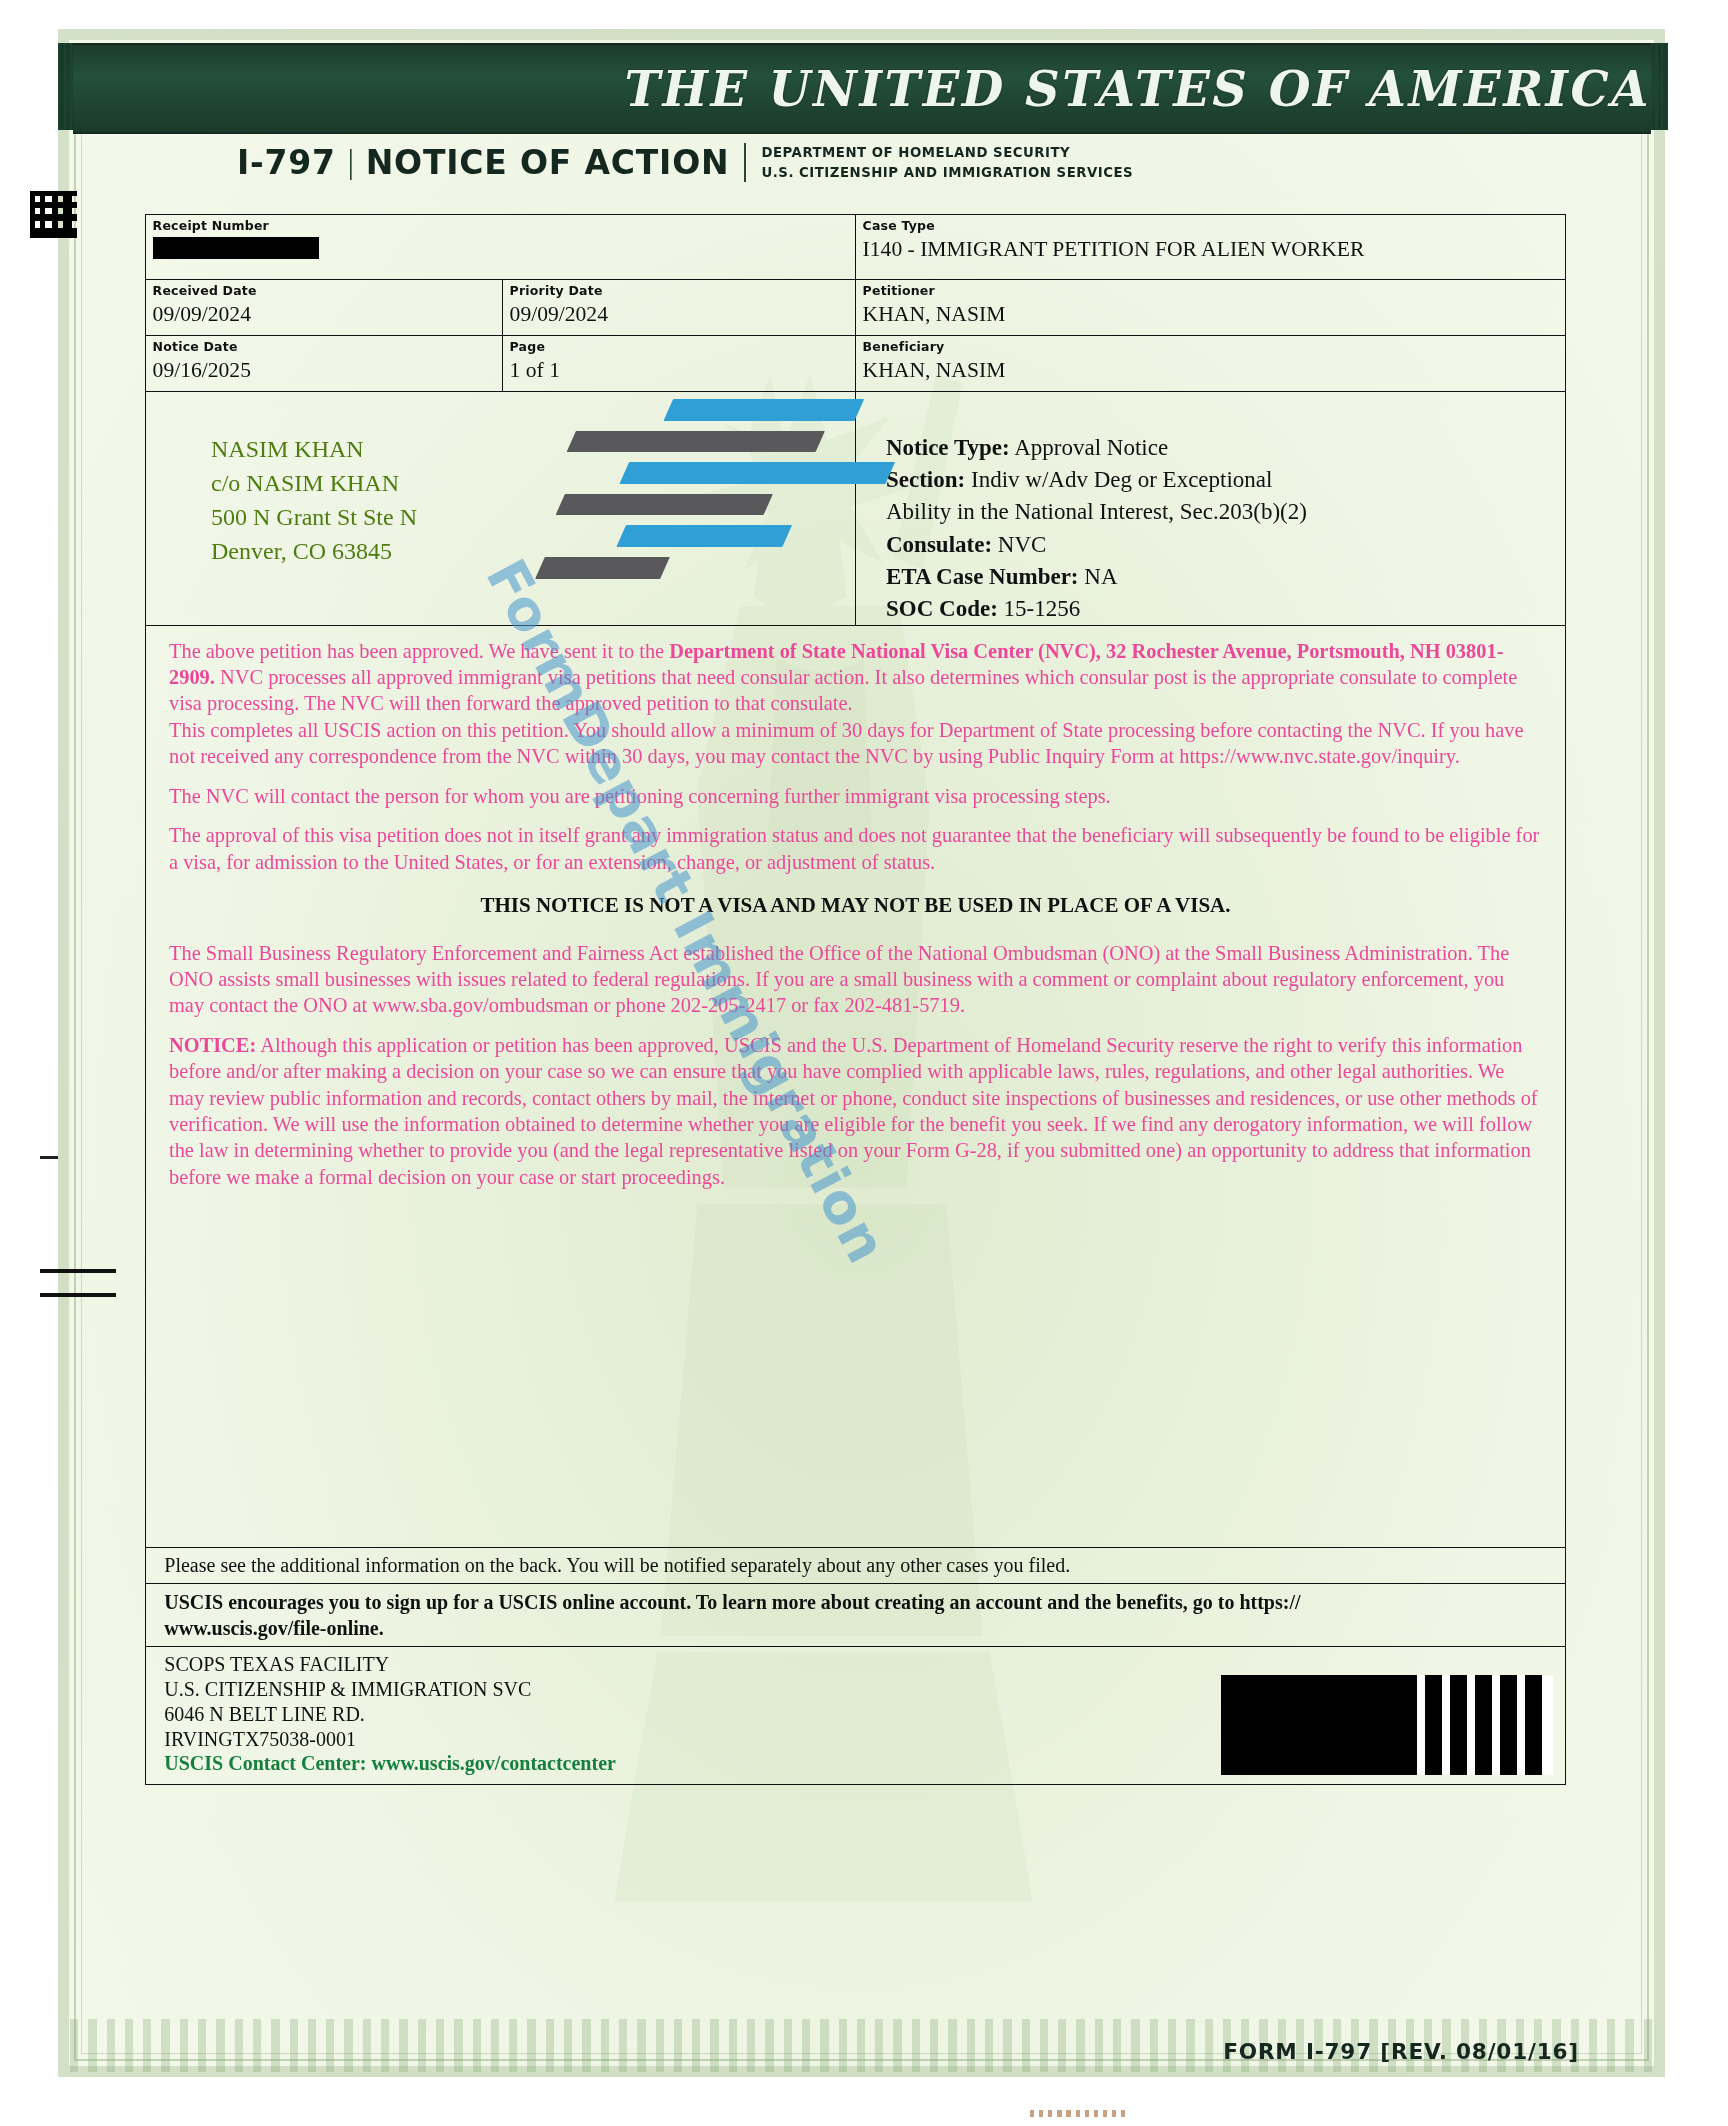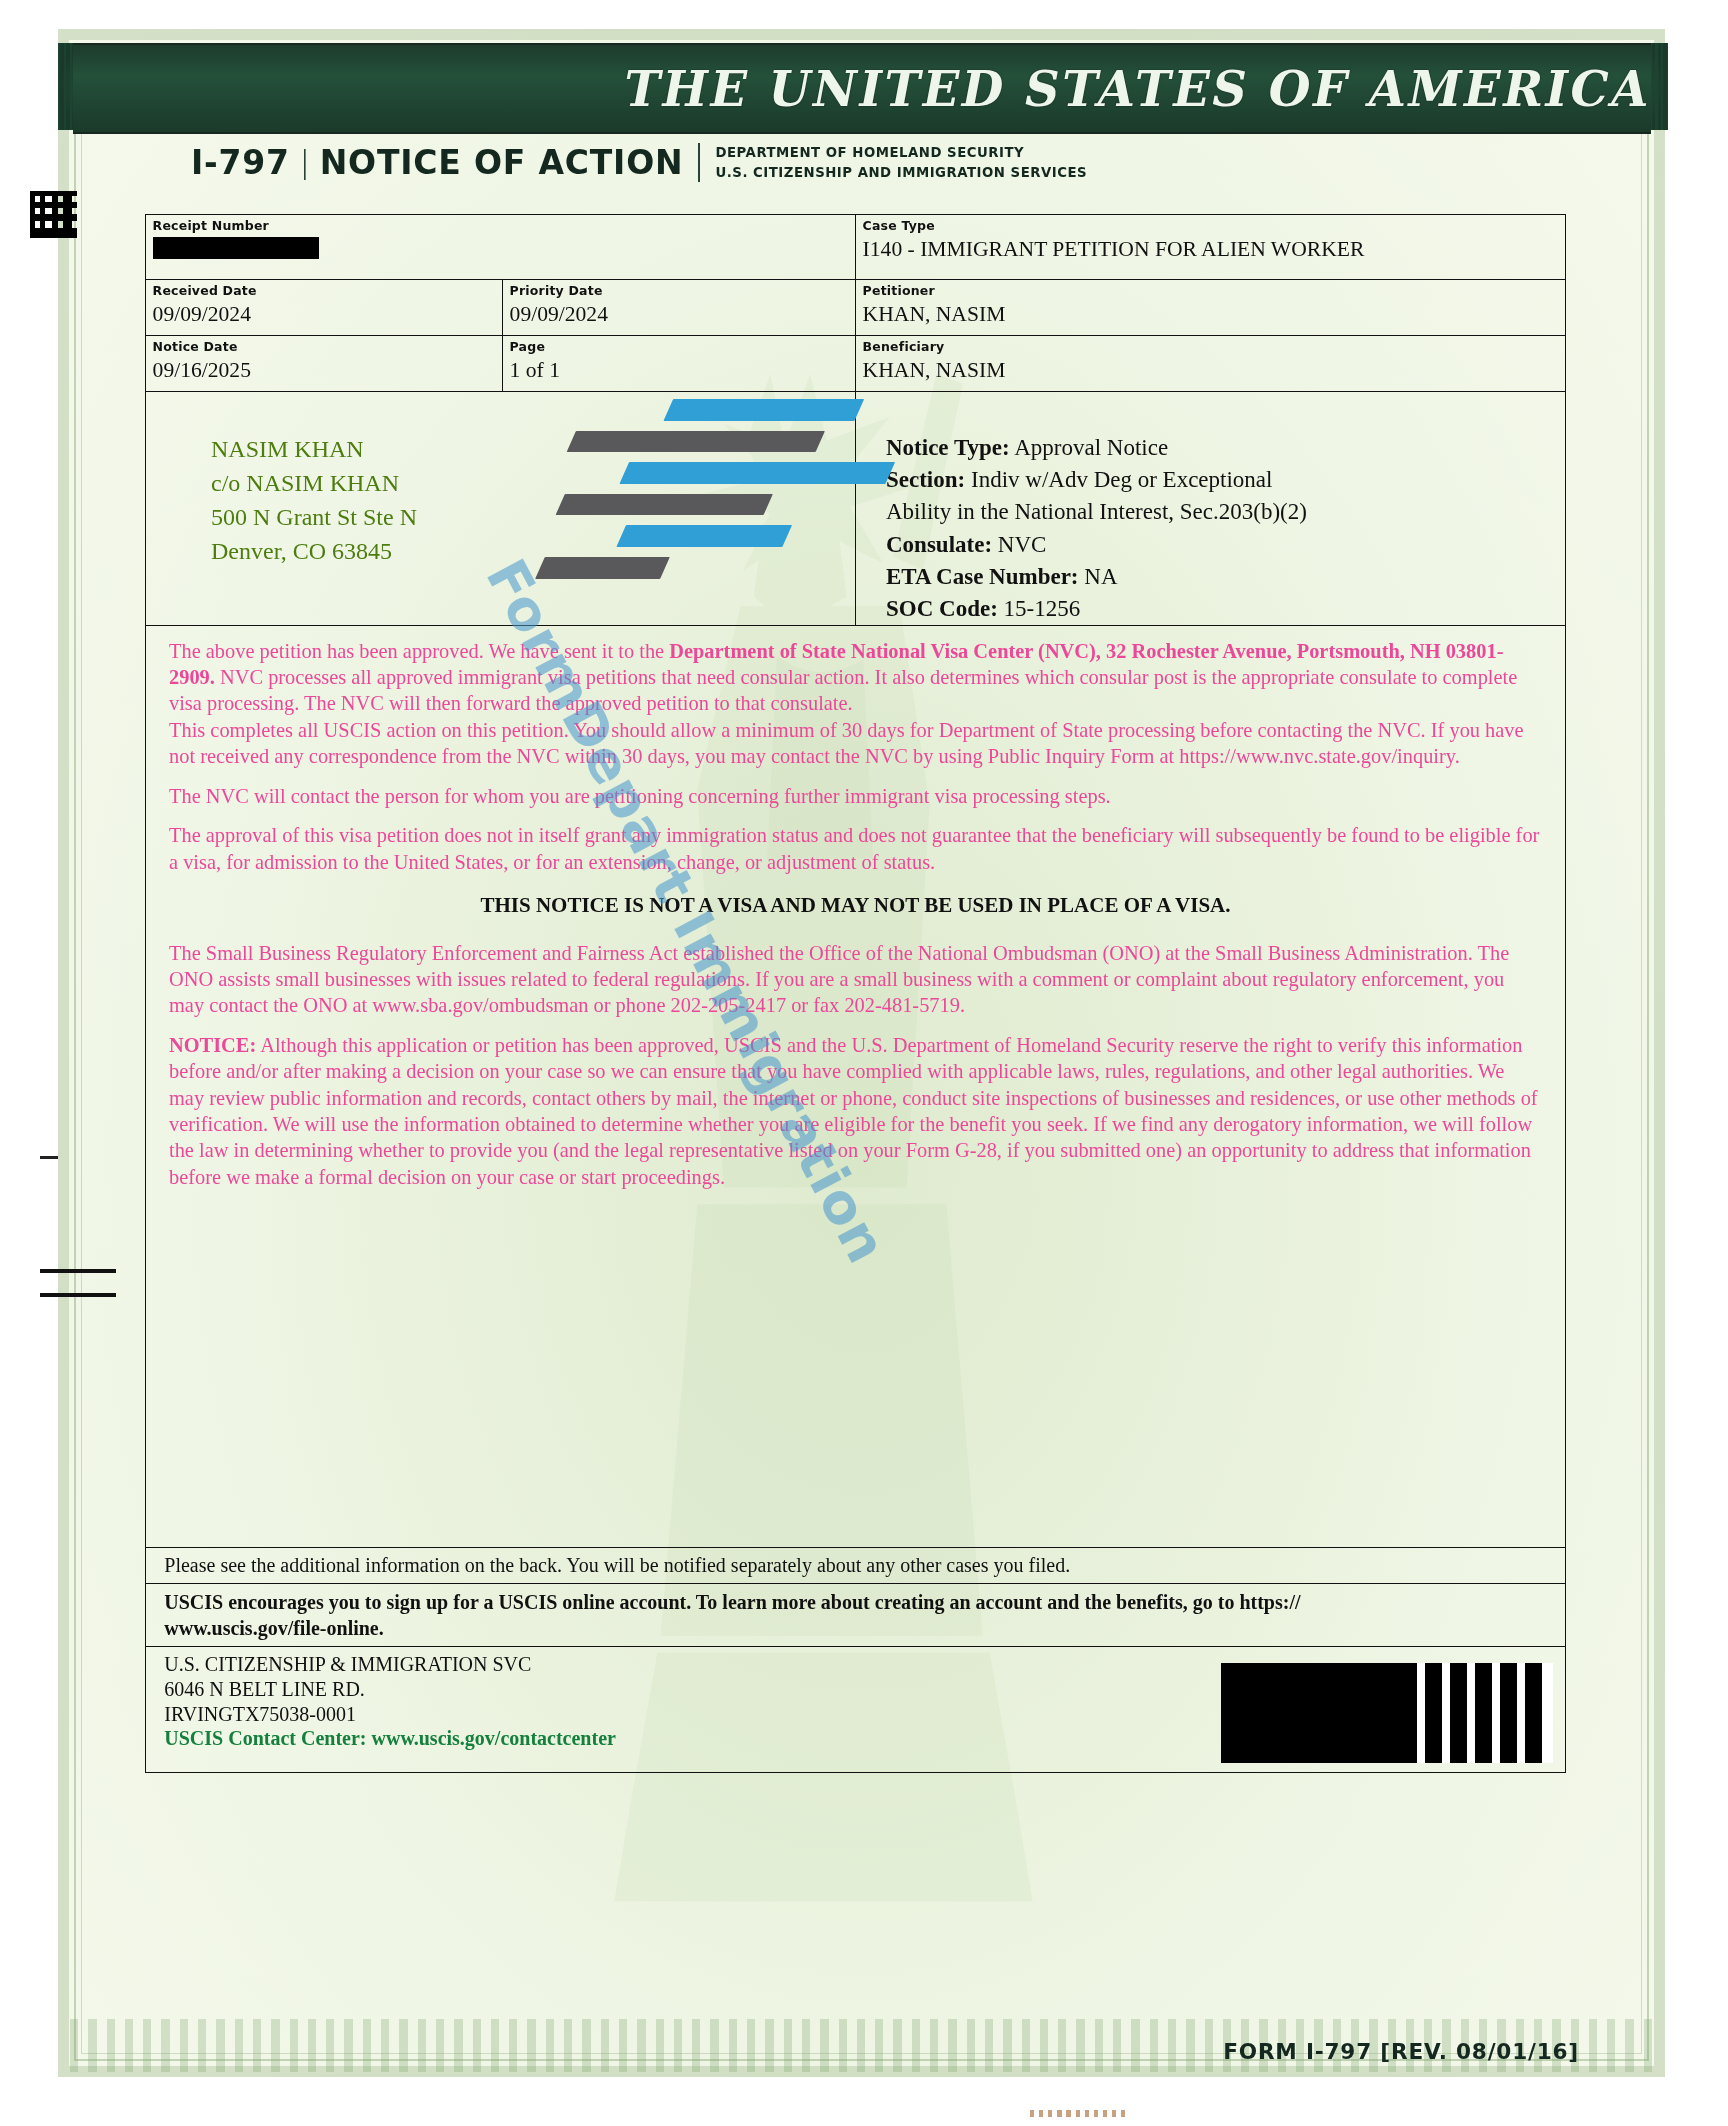--- a/index.html
+++ b/index.html
@@ -111,20 +111,21 @@
     top: 143px;
     display: flex;
     align-items: center;
     color: #14281f;
   }
   .subheader .i797 {
     font-family: "DejaVu Sans", sans-serif;
     font-weight: bold;
     font-size: 33px;
     letter-spacing: 0.8px;
+    margin-left: 46px;
   }
   .subheader .divider {
     font-size: 33px;
     margin: 0 11.6px;
     font-weight: normal;
     color: #2a4336;
   }
   .subheader .noa {
     font-family: "DejaVu Sans", sans-serif;
     font-weight: bold;
@@ -514,20 +515,21 @@
         <b>NOTICE:</b><span> Although this application or petition has been approved, USCIS and the U.S. Department of Homeland Security reserve the right to verify this information before and/or after making a decision on your case so we can ensure that you have complied with applicable laws, rules, regulations, and other legal authorities. We may review public information and records, contact others by mail, the internet or phone, conduct site inspections of businesses and residences, or use other methods of verification. We will use the information obtained to determine whether you are eligible for the benefit you seek. If we find any derogatory information, we will follow the law in determining whether to provide you (and the legal representative listed on your Form G-28, if you submitted one) an opportunity to address that information before we make a formal decision on your case or start proceedings.</span>
       </p>
     </div>
 
     <div class="foot-row">Please see the additional information on the back. You will be notified separately about any other cases you filed.</div>
     <div class="foot-row">
       <b>USCIS encourages you to sign up for a USCIS online account. To learn more about creating an account and the benefits, go to https://</b><br>
       <b>www.uscis.gov/file-online.</b>
     </div>
     <div class="foot-last">
+      <div class="addr">SCOPS TEXAS FACILITY</div>
       <div class="addr">U.S. CITIZENSHIP &amp; IMMIGRATION SVC</div>
       <div class="addr">6046 N BELT LINE RD.</div>
       <div class="addr">IRVINGTX75038-0001</div>
       <div class="contact">USCIS Contact Center: www.uscis.gov/contactcenter</div>
       <div class="barcode"></div>
     </div>
 
   </div>
 
   <div class="wm">

